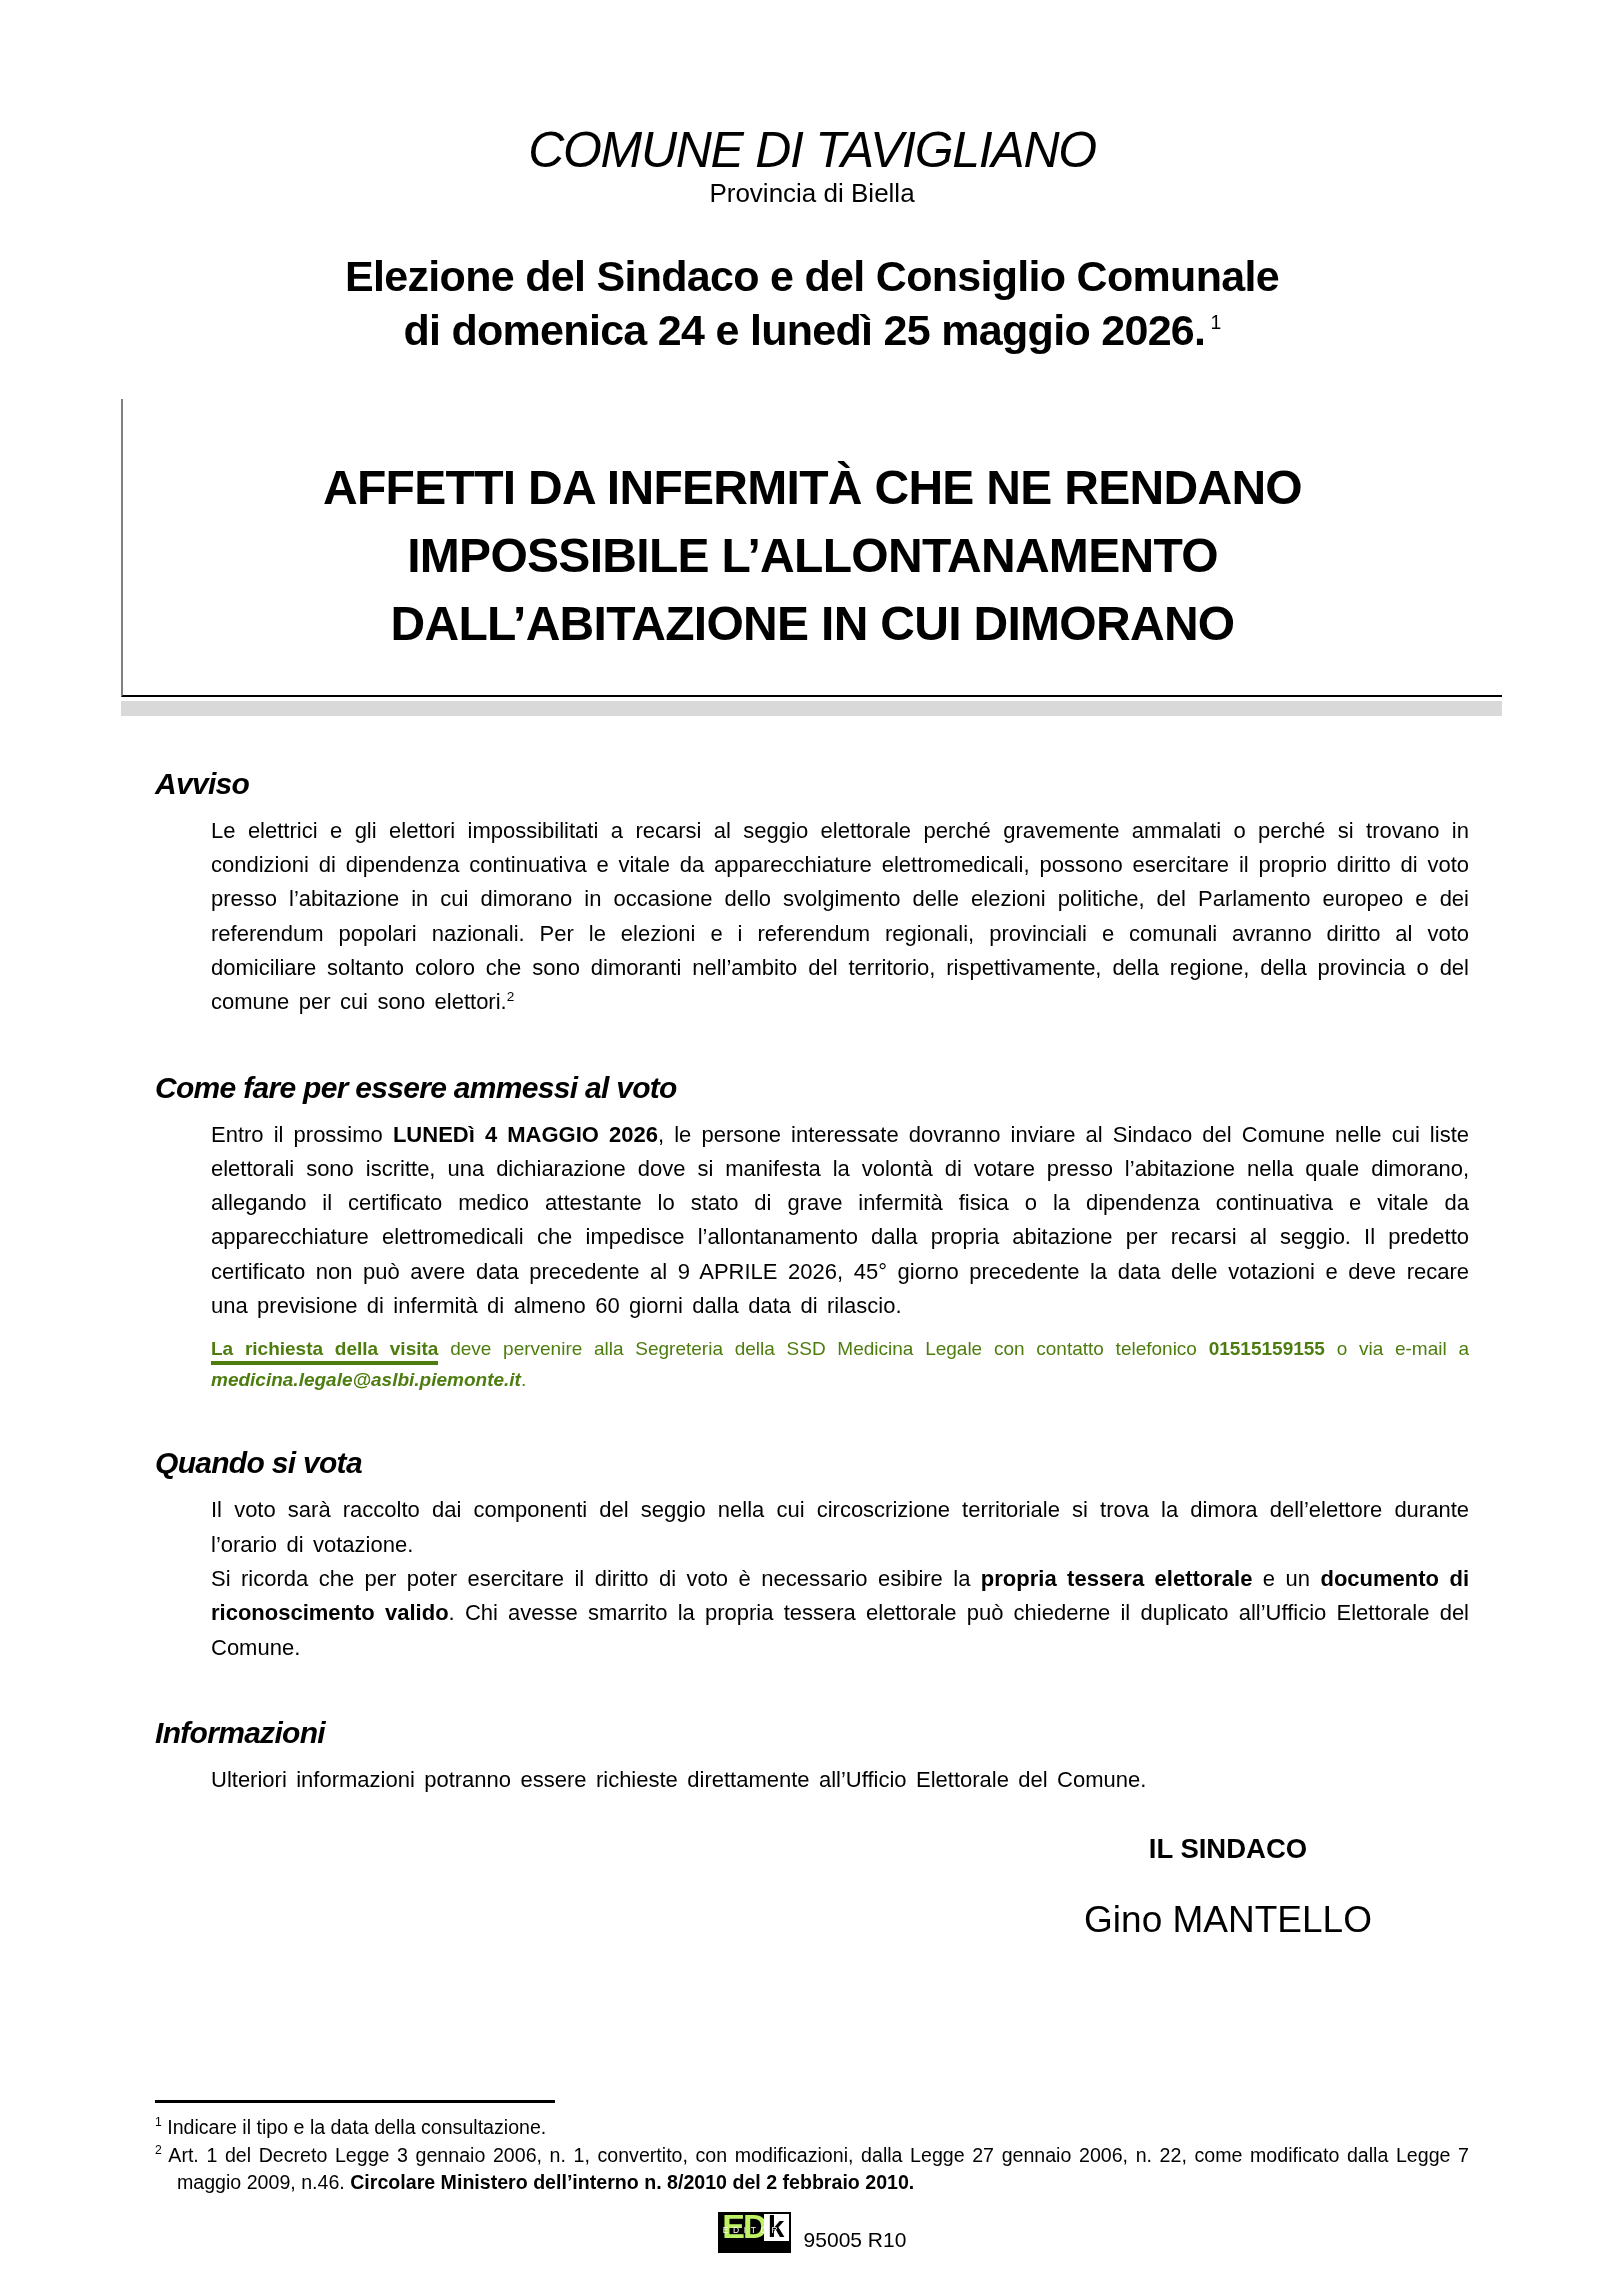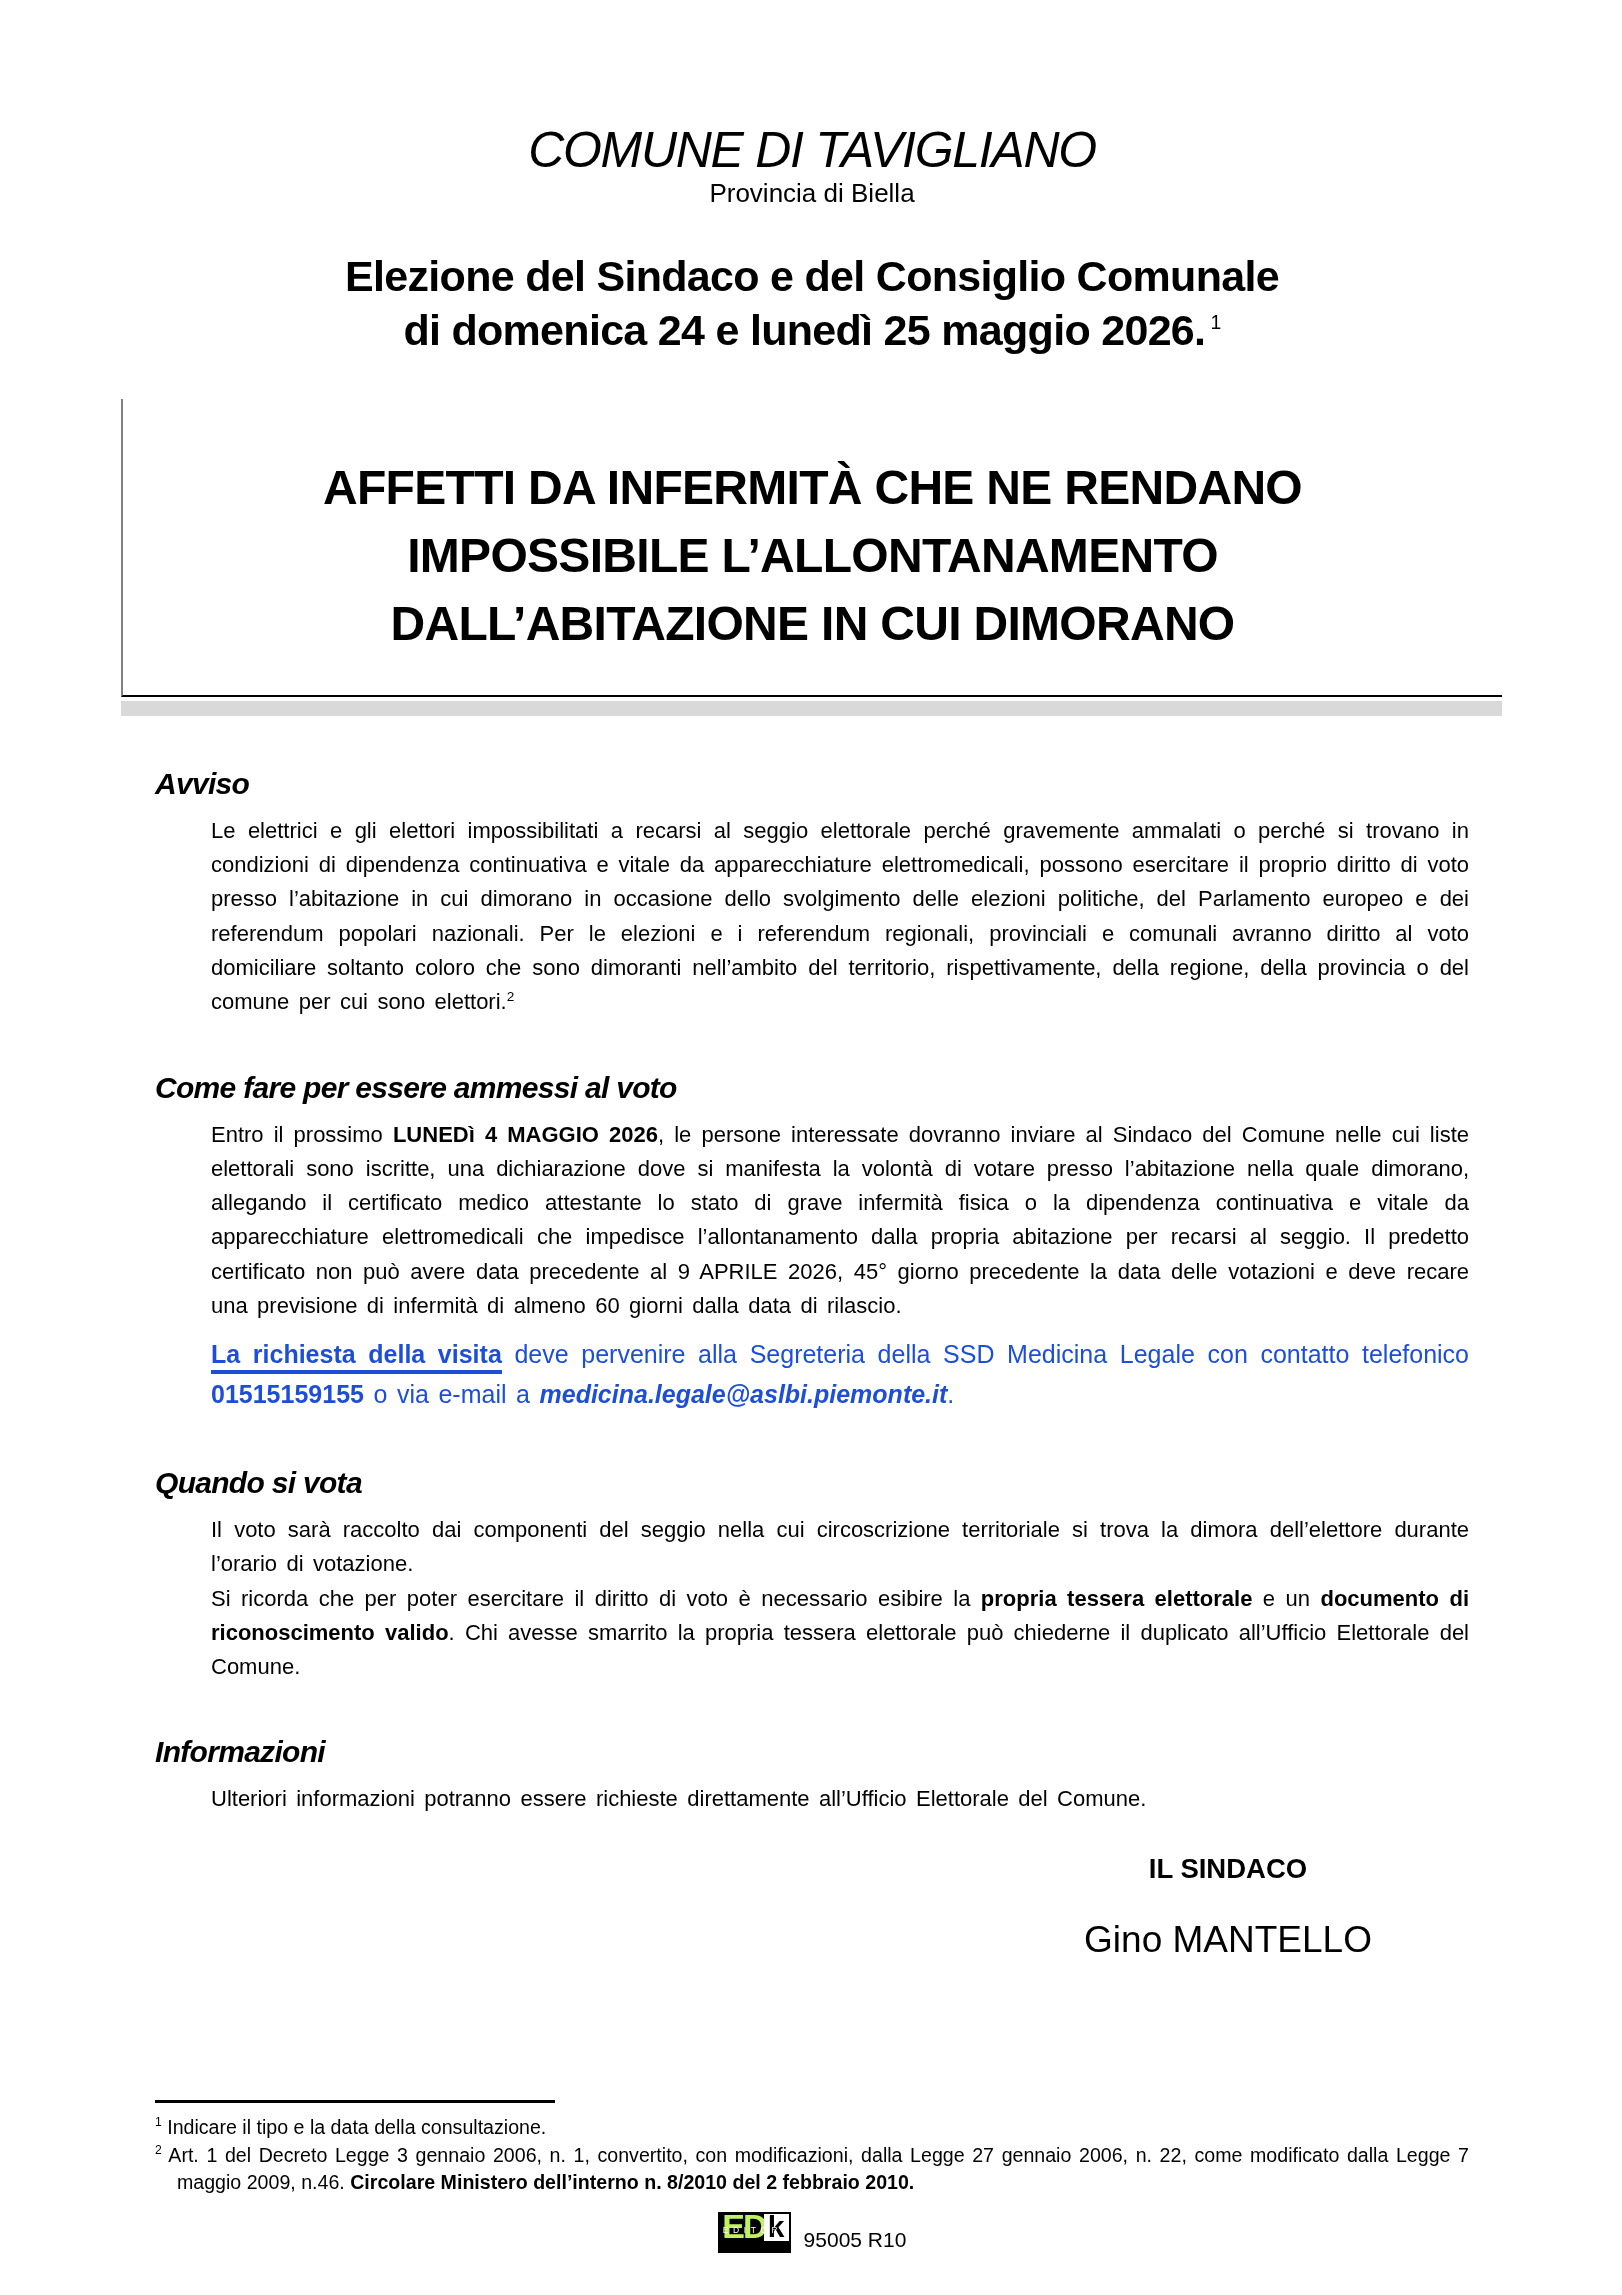--- a/index.html
+++ b/index.html
@@ -26,22 +26,22 @@
 
   .section-heading { margin-top:51px; font-weight:bold; font-style:italic;
     font-size:30px; letter-spacing:-0.7px; }
   .body-par { margin:13px 0 0 56px; width:1258px; box-sizing:border-box;
     font-size:22px; line-height:1.56; text-align:justify; word-spacing:3.3px; }
   .body-par.follow { margin-top:0; }
   .body-par sup { font-size:0.62em; }
   .b { font-weight:bold; }
 
   .blue-par { margin:10.5px 0 0 56px; width:1258px; box-sizing:border-box;
-    font-size:25px; line-height:1.62; text-align:justify; word-spacing:2.6px;
-    color:#1d4ed8; }
+    font-size:19px; line-height:1.62; text-align:justify; word-spacing:2.6px;
+    color:#4d7c0f; }
   .seg-bu { font-weight:bold; border-bottom:4.6px solid currentColor; padding-bottom:2px; }
   .seg-b { font-weight:bold; }
   .seg-bi { font-weight:bold; font-style:italic; }
 
   .signature { margin-top:36px; margin-left:916px; width:314px; text-align:center; }
   .sig-role { font-weight:bold; font-size:27.5px; }
   .sig-name { margin-top:34px; font-size:37px; }
 
   .footer { position:absolute; left:155px; top:2100px; width:1314px; }
   .fn-rule { width:400px; height:0; border-top:3.3px solid #000; }

